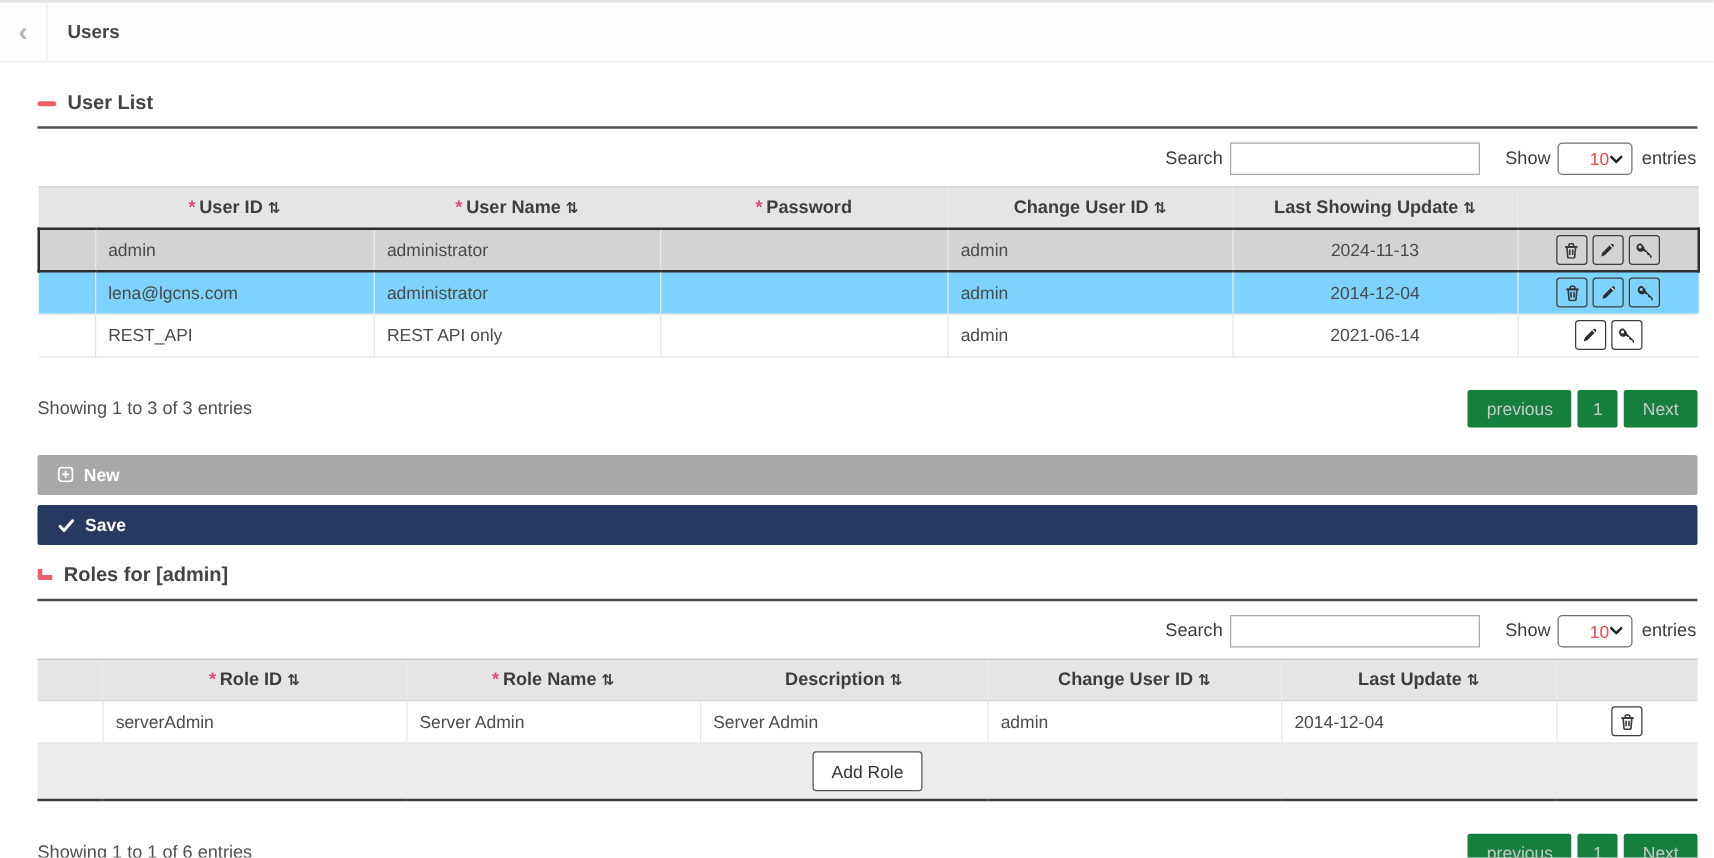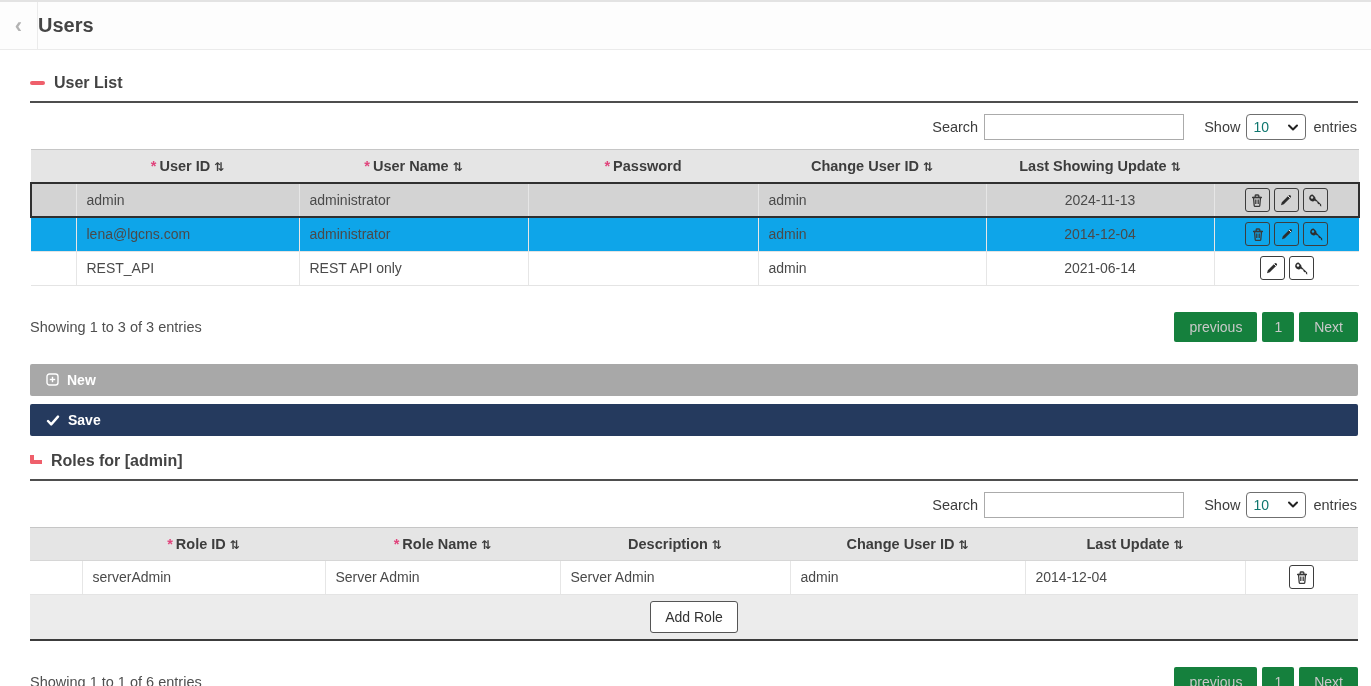--- a/index.html
+++ b/index.html
@@ -5,55 +5,55 @@
   * { margin:0; padding:0; box-sizing:border-box; }
   html,body { width:1371px; height:686px; background:#ffffff; overflow:hidden;
     font-family:"Liberation Sans","DejaVu Sans",sans-serif; color:#474747; }
 
   
   .topbar { height:50px; background:#fdfdfd; border-bottom:1px solid #ebebeb;
     border-top:2px solid #e3e3e3; display:flex; align-items:stretch; }
   .backbtn { width:38px; display:flex; align-items:center; justify-content:center;
     border-right:1px solid #ebebeb; cursor:pointer; color:#b3b3b3;
     font-size:22px; font-weight:bold; }
-  .page-title { display:flex; align-items:center; 
-    font-size:20px; font-weight:bold; color:#454545;text-align:center; }
+  .page-title { display:flex; align-items:center; margin-left:16px;
+    font-size:15px; font-weight:bold; color:#454545;text-align:center; }
 
   
   .content { margin:0 13px 0 30px; }
   .sec-head { display:flex; align-items:center; gap:9px; margin-top:22px; height:22px; }
   .sec-head.roles { margin-top:14px; }
   .minus-ico { width:15px; height:4px; background:#ef5f6b; border-radius:2px; }
   .corner-ico { width:12px; height:9px; border-left:4px solid #ef5f6b;
     border-bottom:4px solid #ef5f6b; border-bottom-left-radius:2px; margin-top:-3px; }
   .sec-title { font-size:16px; font-weight:bold; color:#434343; }
   .sec-underline { height:0; border-bottom:2px solid #4e4e4e; margin-top:7px; }
 
   
   .controls { display:flex; justify-content:flex-end; align-items:center; margin-top:10px; height:28px; }
   .ctl-label { font-size:14.5px; color:#3d3d3d; margin-right:6px; }
   .search-input { width:200px; height:26px; border:1px solid #ababab; background:#fff;
     font:inherit; font-size:14px; padding:0 6px; outline:none; }
   .show-label { margin-left:20px; }
   .page-size { width:60px; height:26px; border:1px solid #6f6f6f; border-radius:4px;
-    display:flex; align-items:center; justify-content:space-between;
-    padding:0 6px; font-size:14px; color:#0f766e; cursor:pointer; background:#fff; }
+    display:flex; align-items:center; justify-content:flex-end;
+    padding:0 6px; font-size:14px; color:#ef4444; cursor:pointer; background:#fff; }
   .entries-label { margin-left:7px; margin-right:1px; }
 
   
   table { width:100%; border-collapse:collapse; margin-top:8px; table-layout:fixed;
     border-top:1px solid #c6c6c6; }
   table.users-tbl { border-bottom:1px solid #bcbcbc; }
   table.roles-tbl { border-bottom:2px solid #3c3c3c; }
   th { background:#e5e5e5; font-size:14.5px; font-weight:bold; color:#3d3d3d;
     padding:8px 4px; text-align:center; border-bottom:1px solid #d6d6d6; cursor:pointer; }
   td { font-size:14px; color:#4a4a4a; padding:7px 10px; height:34px;
     border-bottom:1px solid #e4e4e4; border-right:1px solid #e6e6e6; background:#fff; }
   td:last-child { border-right:none; }
-  tr.stripe td { background:#0ea5e9; }
+  tr.stripe td { background:#7dd3fc; }
   tr.sel td { background:#d3d3d3; border-top:2px solid #2f2f2f; border-bottom:2px solid #2f2f2f; }
   tr.sel td:first-child { border-left:2px solid #2f2f2f; }
   tr.sel td:last-child { border-right:2px solid #2f2f2f; }
   td.c-date { text-align:center; }
   td.c-act { text-align:center; padding:3px 6px; }
   .req { color:#e0447c; font-weight:bold; margin-right:3px; }
   .sort { font-family:"DejaVu Sans",sans-serif; font-size:12px; color:#3d3d3d; margin-left:4px; }
 
   .icon-btn { display:inline-flex; align-items:center; justify-content:center;
     width:25px; height:24px; border:1.5px solid #3d3d3d; border-radius:3px;

